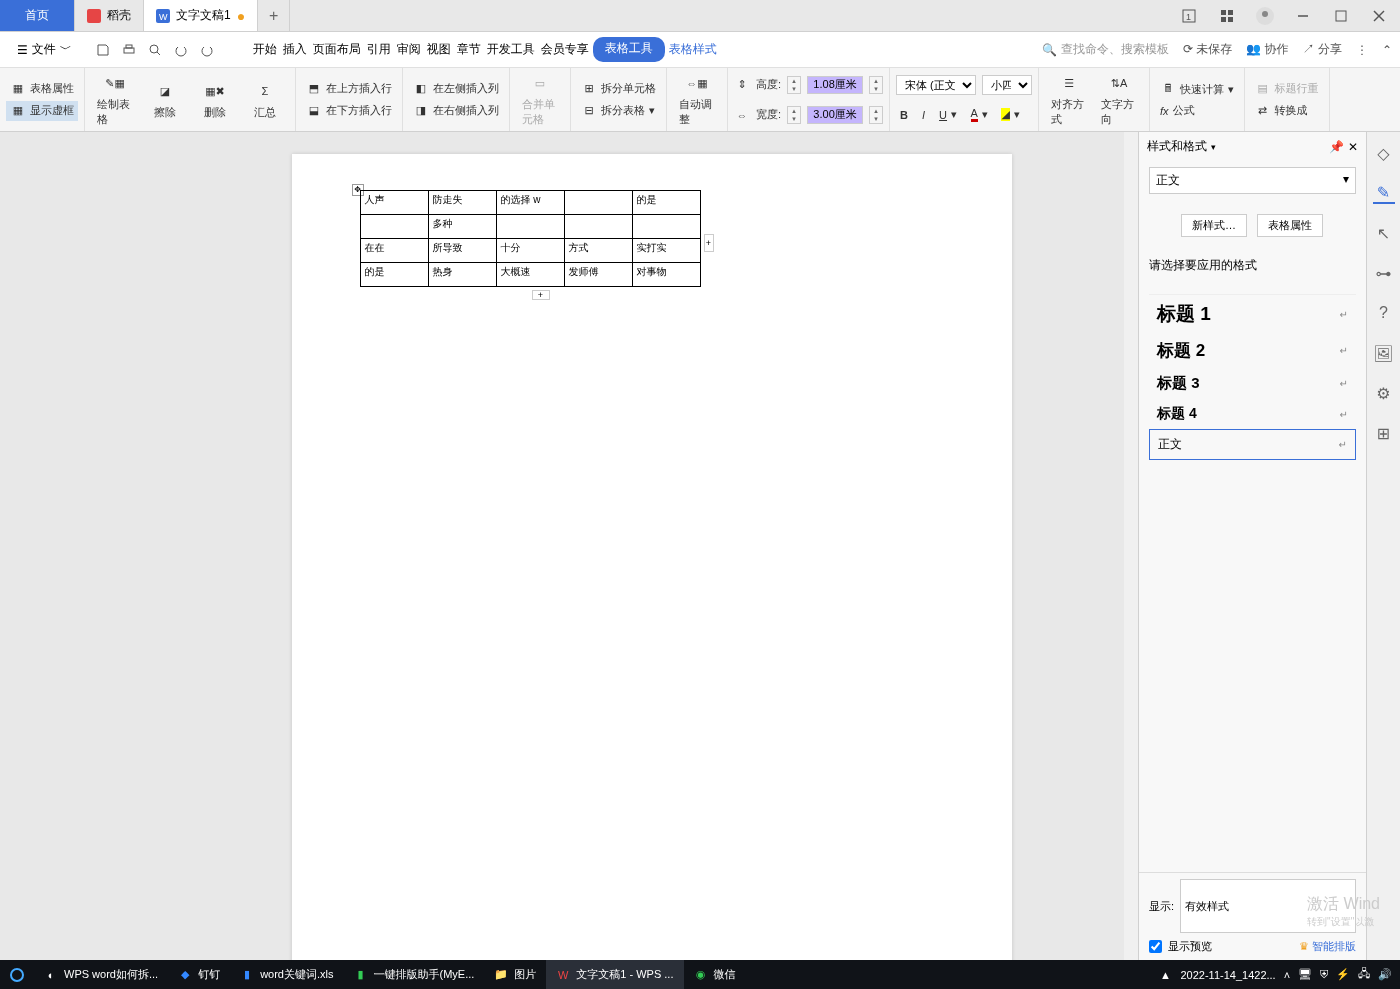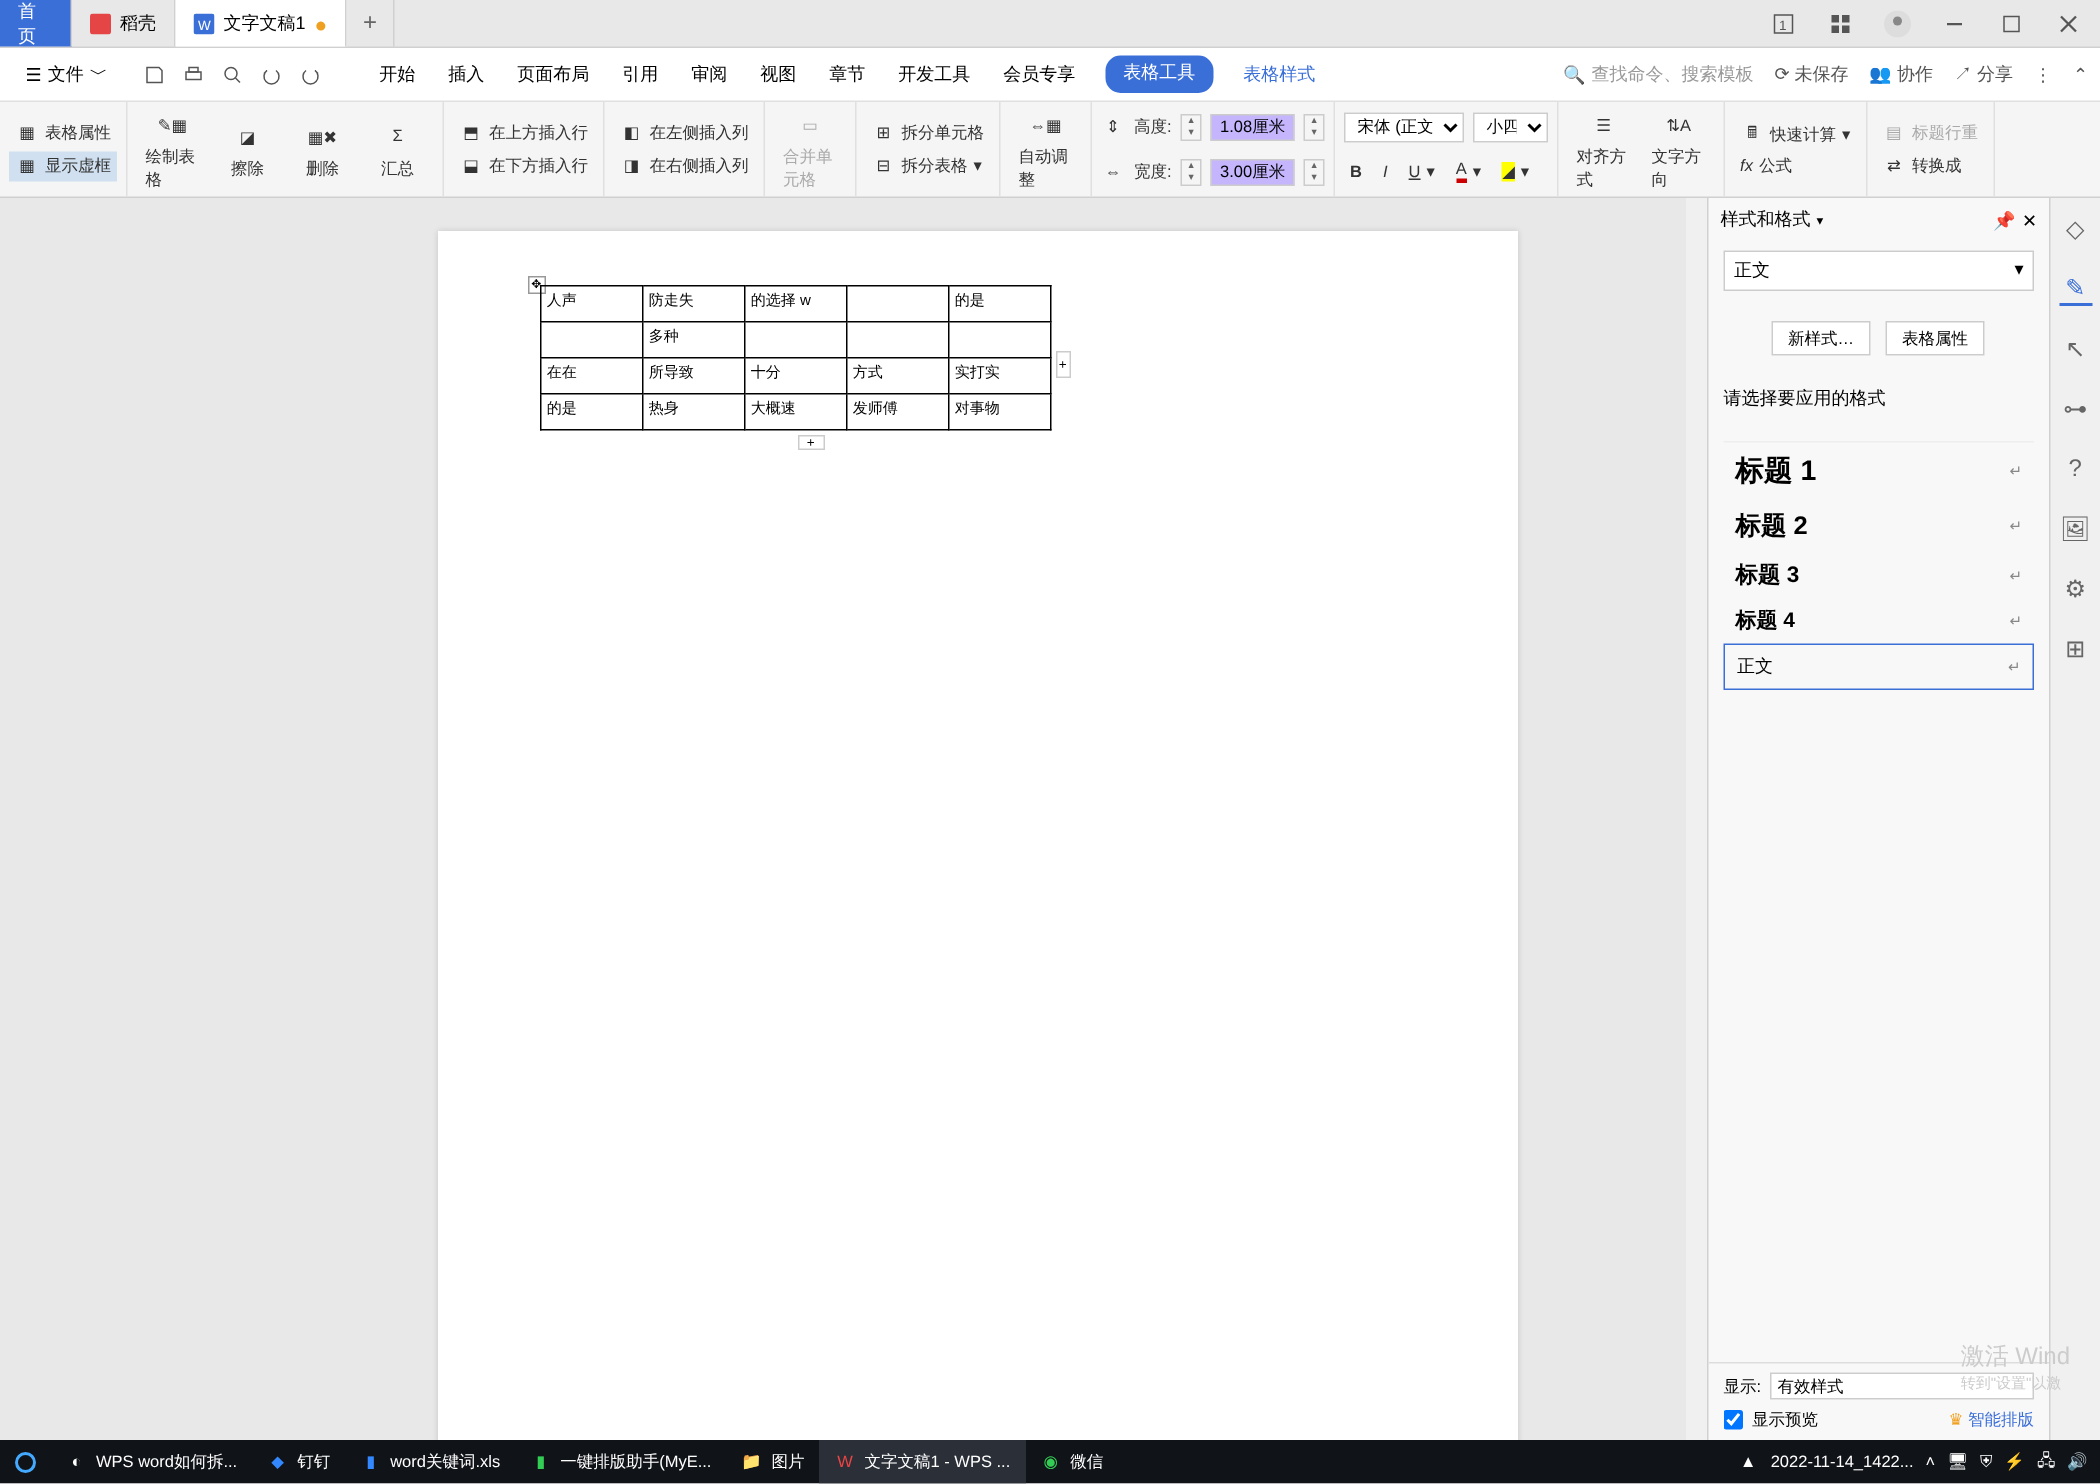--- a/index.html
+++ b/index.html
@@ -1,35 +1,35 @@
 <!DOCTYPE html>
 <html><head>
 <meta charset="utf-8">
 <style>
 * { margin: 0; padding: 0; box-sizing: border-box; font-family: "Microsoft YaHei", sans-serif; }
 body { background: #fff; overflow: hidden; width: 1400px; height: 989px; position: relative; }
 
 
 .titlebar { height: 32px; background: #e8e8e8; display: flex; align-items: stretch; border-bottom: 1px solid #d0d0d0; }
 .tab { display: flex; align-items: center; padding: 0 12px; font-size: 12px; gap: 6px; border-right: 1px solid #d0d0d0; cursor: pointer; }
-.tab.home { background: #3a6fd8; color: #fff; width: 48px; justify-content: center; }
+.tab.home { background: #3a6fd8; color: #fff; width: 75px; justify-content: center; }
 .tab.active { background: #fff; }
 .tab-icon { width: 14px; height: 14px; display: inline-flex; align-items: center; justify-content: center; }
 .tab-dirty { color: #f0a020; font-size: 14px; }
 .tab-add { width: 32px; justify-content: center; font-size: 16px; color: #666; }
 .titlebar-spacer { flex: 1; }
 .titlebar-ctrls { display: flex; align-items: center; gap: 12px; padding: 0 8px; }
 .win-btn { width: 26px; height: 26px; display: flex; align-items: center; justify-content: center; color: #555; cursor: pointer; }
 
 
 .menubar { height: 36px; background: #fff; display: flex; align-items: center; padding: 0 8px; border-bottom: 1px solid #e0e0e0; font-size: 12px; }
 .file-btn { display: flex; align-items: center; gap: 4px; padding: 4px 8px; border: 1px solid transparent; cursor: pointer; }
 .qat { display: flex; align-items: center; gap: 2px; margin-left: 10px; }
 .qat-btn { width: 24px; height: 24px; display: flex; align-items: center; justify-content: center; color: #555; cursor: pointer; }
-.menu-items { display: flex; gap: 18px; margin-left: 32px; }
+.menu-items { display: flex; gap: 2px; margin-left: 32px; }
 .menu-item { cursor: pointer; padding: 4px 2px; }
 .menu-item.active-pill { background: #3a6fd8; color: #fff; padding: 3px 12px; border-radius: 10px; }
 .menu-item.blue { color: #3a6fd8; }
 .menubar-right { margin-left: auto; display: flex; align-items: center; gap: 14px; color: #555; }
 .search-box { display: flex; align-items: center; gap: 4px; color: #999; font-size: 12px; }
 
 
 .ribbon { height: 64px; background: #f5f5f5; display: flex; align-items: stretch; border-bottom: 1px solid #d0d0d0; font-size: 11px; color: #333; overflow: hidden; }
 .r-group { display: flex; flex-direction: column; justify-content: center; padding: 2px 6px; border-right: 1px solid #e0e0e0; gap: 2px; }
 .r-row { display: flex; align-items: center; gap: 6px; height: 28px; }
@@ -60,21 +60,21 @@
 .sp-body { padding: 6px 10px; flex: 1; display: flex; flex-direction: column; gap: 20px; }
 .sp-select { border: 1px solid #ccc; background: #fff; padding: 4px 6px; display: flex; justify-content: space-between; cursor: pointer; }
 .sp-btns { display: flex; gap: 10px; margin-left: 32px; }
 .sp-btn { border: 1px solid #ccc; background: #fff; padding: 3px 10px; cursor: pointer; font-size: 11px; }
 .style-list { border-top: 1px solid #eee; }
 .style-item { display: flex; justify-content: space-between; align-items: center; padding: 6px 8px; cursor: pointer; }
 .style-item.selected { border: 1px solid #3a6fd8; }
 .style-item .arrow { color: #888; font-size: 10px; }
 .sp-foot { border-top: 1px solid #ddd; padding: 6px 10px; display: flex; flex-direction: column; gap: 6px; font-size: 11px; }
 .sp-foot-row { display: flex; align-items: center; gap: 6px; }
-.sp-foot input[type=text]{ flex:1; border:1px solid #ccc; padding:2px 4px; font-size:11px; }
+.sp-foot input[type=text]{ flex:1; border:1px solid #ccc; padding:20px 4px; font-size:11px; }
 .smart { color: #3a6fd8; margin-left: auto; }
 .crown { color: #f0a020; }
 
 
 .side-rail { position: absolute; top: 132px; bottom: 29px; right: 0; width: 34px; background: #f0f0f0; border-left: 1px solid #d0d0d0; display: flex; flex-direction: column; align-items: center; padding-top: 10px; gap: 18px; }
 .rail-btn { width: 22px; height: 22px; display:flex; align-items:center; justify-content:center; color:#666; cursor:pointer; }
 .rail-btn.active { color: #3a6fd8; border-bottom:2px solid #3a6fd8; }
 
 
 .vscroll { position:absolute; top:132px; bottom:29px; right:262px; width:14px; background:#f0f0f0; }

